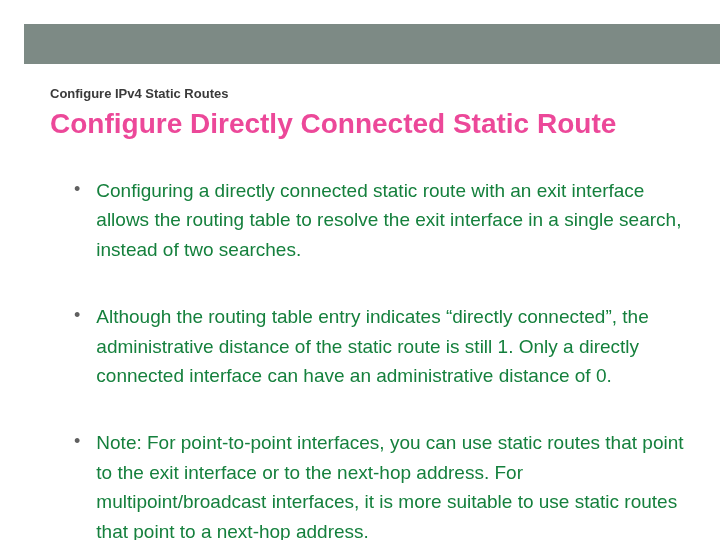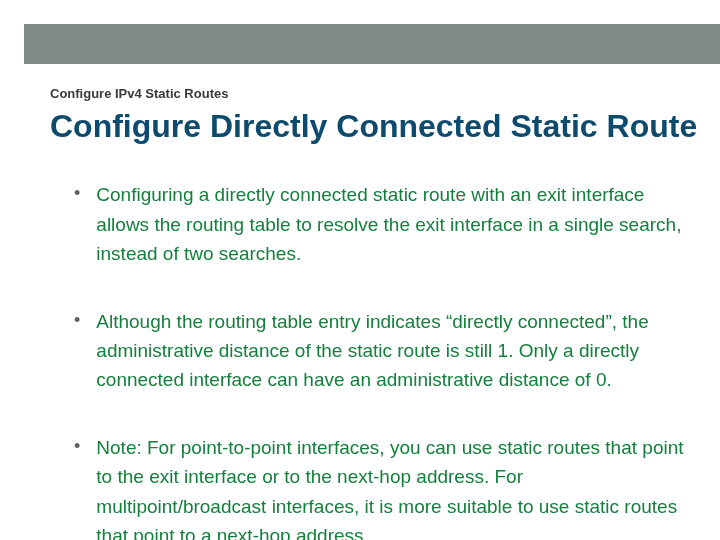--- a/index.html
+++ b/index.html
@@ -22,23 +22,23 @@
     .content {
       padding: 6px 18px 0 18px;
     }
     .breadcrumb {
       font-size: 13px;
       font-weight: bold;
       color: #3a3a3a;
       margin-bottom: 2px;
     }
     .title {
-      font-size: 32px;
+      font-size: 28px;
       font-weight: bold;
-      color: #0c4a6e;
+      color: #ec4899;
       line-height: 1.1;
       margin-bottom: 28px;
     }
     .bullets {
       padding-left: 8px;
     }
     .bullet-item {
       display: flex;
       margin-bottom: 22px;
     }

